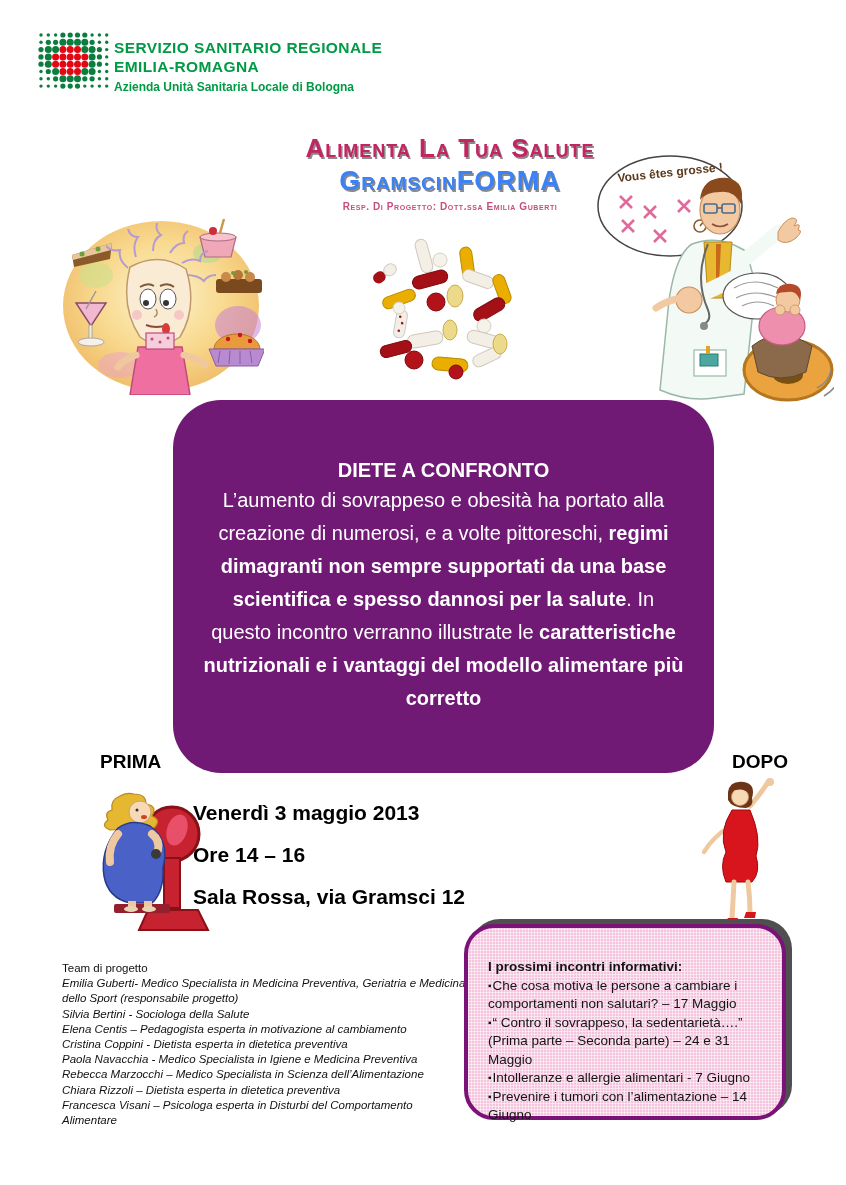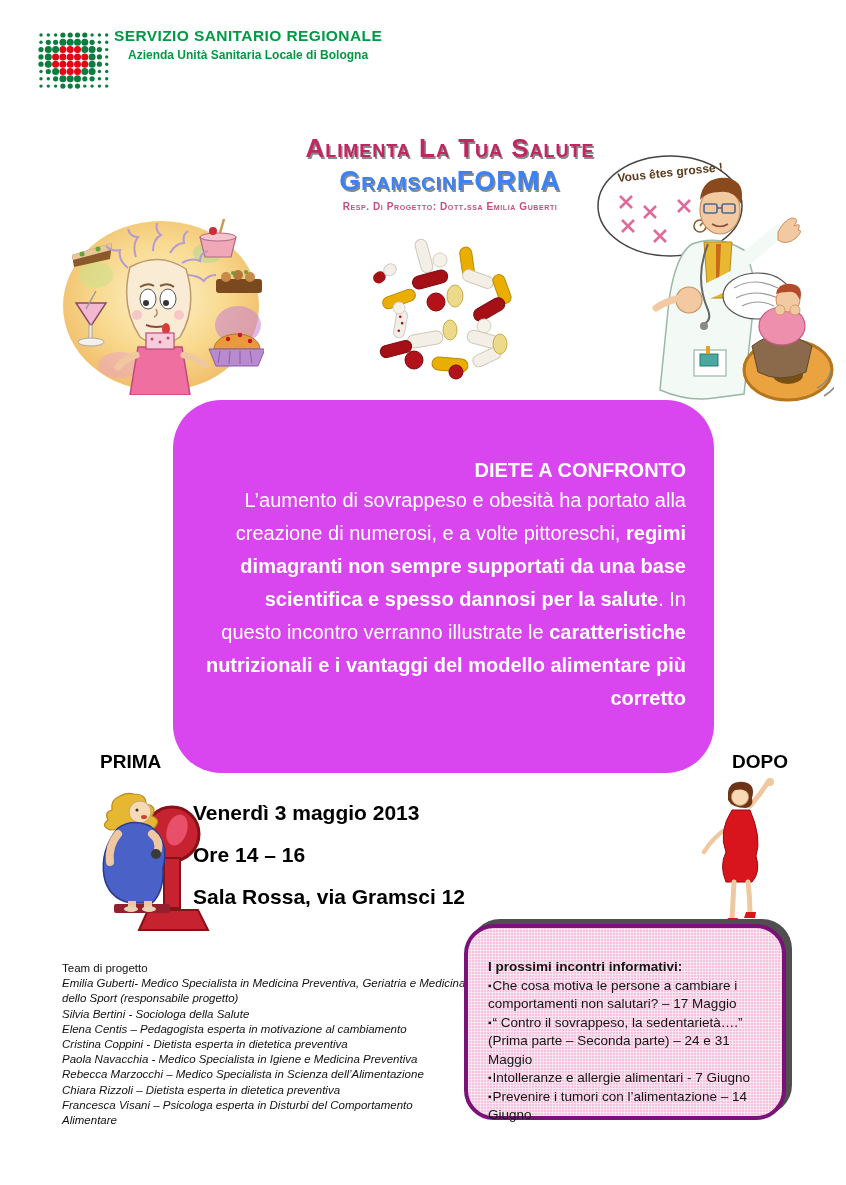--- a/index.html
+++ b/index.html
@@ -5,21 +5,21 @@
   * { margin:0; padding:0; box-sizing:border-box; }
   html,body { background:#ffffff; }
   .page {
     position:relative; width:846px; height:1185px; margin:0 auto;
     background:#ffffff; overflow:hidden;
     font-family:"Liberation Sans", sans-serif; color:#000;
   }
 
   
   .hdr-logo { position:absolute; left:36px; top:30px; }
-  .hdr-text { position:absolute; left:114px; top:26px; line-height:1.25;text-align:center; }
+  .hdr-text { position:absolute; left:114px; top:38px; line-height:1.25; }
   .hdr-line1 { font-size:15.5px; font-weight:700; color:#009a44; letter-spacing:.4px; }
   .hdr-line2 { font-size:15.5px; font-weight:700; color:#009a44; letter-spacing:.4px; }
   .hdr-line3 { font-size:12px;  font-weight:700; color:#009a44; margin-top:3px; }
 
   
   .title-block { position:absolute; left:200px; top:133px; width:500px; text-align:center; }
   .title-line1 {
     font-variant:small-caps; font-weight:700; font-size:26px; letter-spacing:1px;
     color:#c22562; text-shadow:1.5px 1.5px 0 #8a8a8a;
   }
@@ -36,23 +36,23 @@
   .illu { position:absolute; }
   #illu-left   { left:58px;  top:213px; }
   #illu-pills  { left:352px; top:238px; }
   #illu-doctor { left:592px; top:148px; }
   #illu-prima  { left:84px;  top:778px; }
   #illu-dopo   { left:688px; top:776px; }
 
   
   .main-box {
     position:absolute; left:173px; top:400px; width:541px; height:373px;
-    background:#d946ef; border-radius:48px;
+    background:#701a75; border-radius:48px;
     display:flex; flex-direction:column; justify-content:center;
-    padding:20px 28px; text-align:right; color:#ffffff;
+    padding:20px 28px; text-align:center; color:#ffffff;
   }
   .main-box .heading { font-size:20px; font-weight:700; margin-bottom:2px; }
   .main-box .body { font-size:20px; line-height:33px; font-weight:400; }
   .main-box .seg-bold { font-weight:700; }
 
   
   .before-label, .after-label {
     position:absolute; top:751px; font-size:19px; font-weight:700; color:#000;
   }
   .before-label { left:100px; }
@@ -168,20 +168,21 @@
       <circle cx="26.9" cy="56.1" r="2.6" fill="#0b7d3e"></circle>
       <circle cx="34.2" cy="56.1" r="2.6" fill="#0b7d3e"></circle>
       <circle cx="41.5" cy="56.1" r="2.6" fill="#0b7d3e"></circle>
       <circle cx="48.8" cy="56.1" r="1.7" fill="#0b7d3e"></circle>
       <circle cx="56.1" cy="56.1" r="1.7" fill="#0b7d3e"></circle>
       <circle cx="63.4" cy="56.1" r="1.7" fill="#0b7d3e"></circle>
       <circle cx="70.7" cy="56.1" r="1.7" fill="#0b7d3e"></circle>
     </svg>
   <div class="hdr-text">
     <div class="hdr-line1">SERVIZIO SANITARIO REGIONALE</div>
+    <div class="hdr-line2">EMILIA-ROMAGNA</div>
     <div class="hdr-line3">Azienda Unità Sanitaria Locale di Bologna</div>
   </div>
 
   <div class="title-block">
     <div class="title-line1">Alimenta La Tua Salute</div>
     <div class="title-line2">GramscinFORMA</div>
     <div class="title-line3">Resp. Di Progetto: Dott.ssa Emilia Guberti</div>
   </div>
 
   <svg id="illu-left" class="illu" width="206" height="182" viewBox="0 0 206 182">

